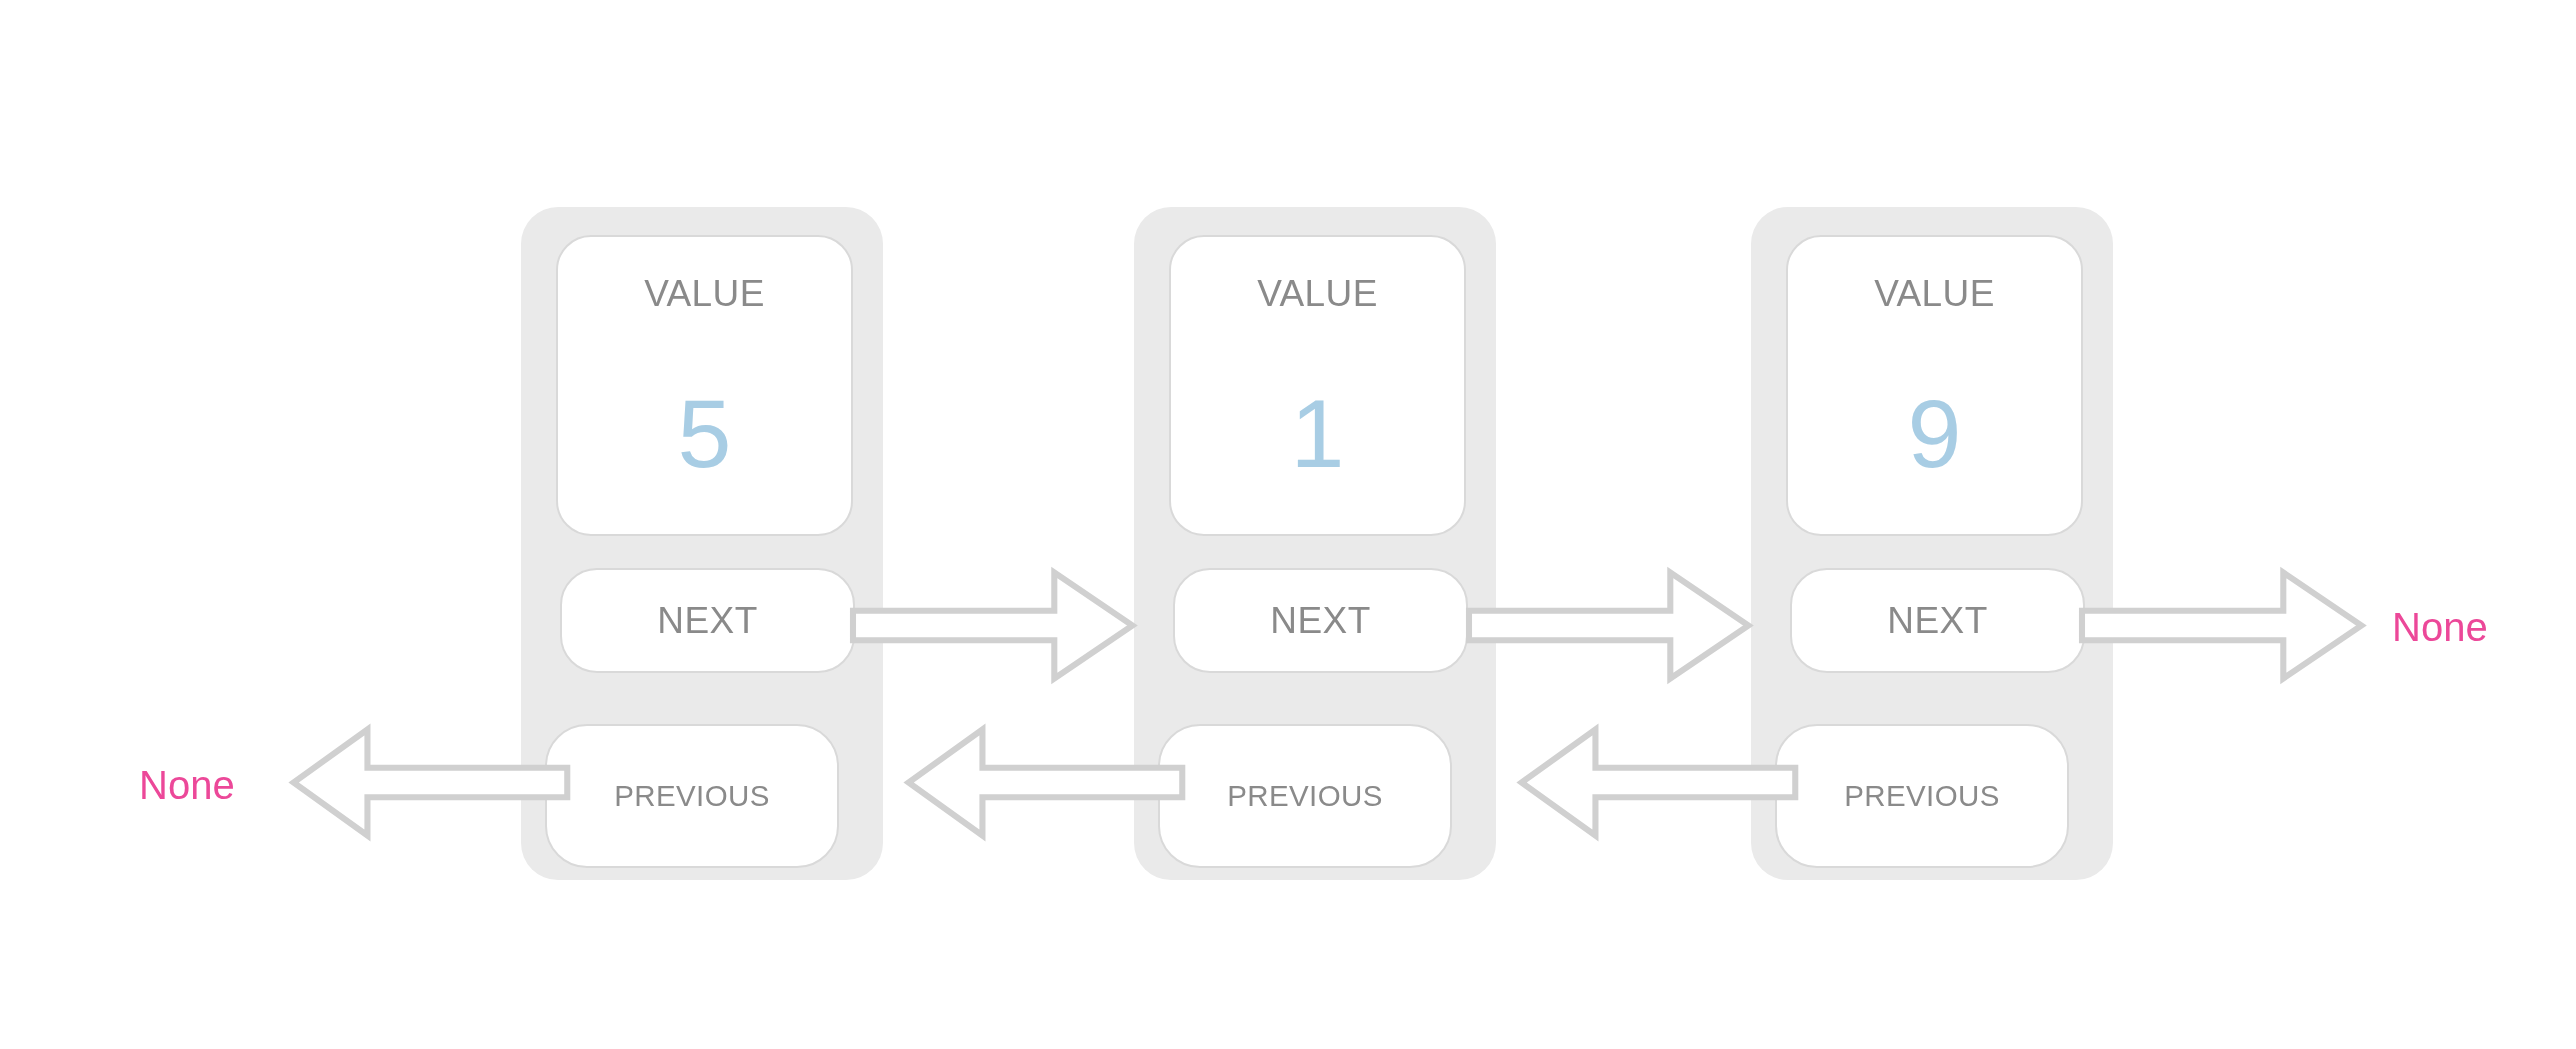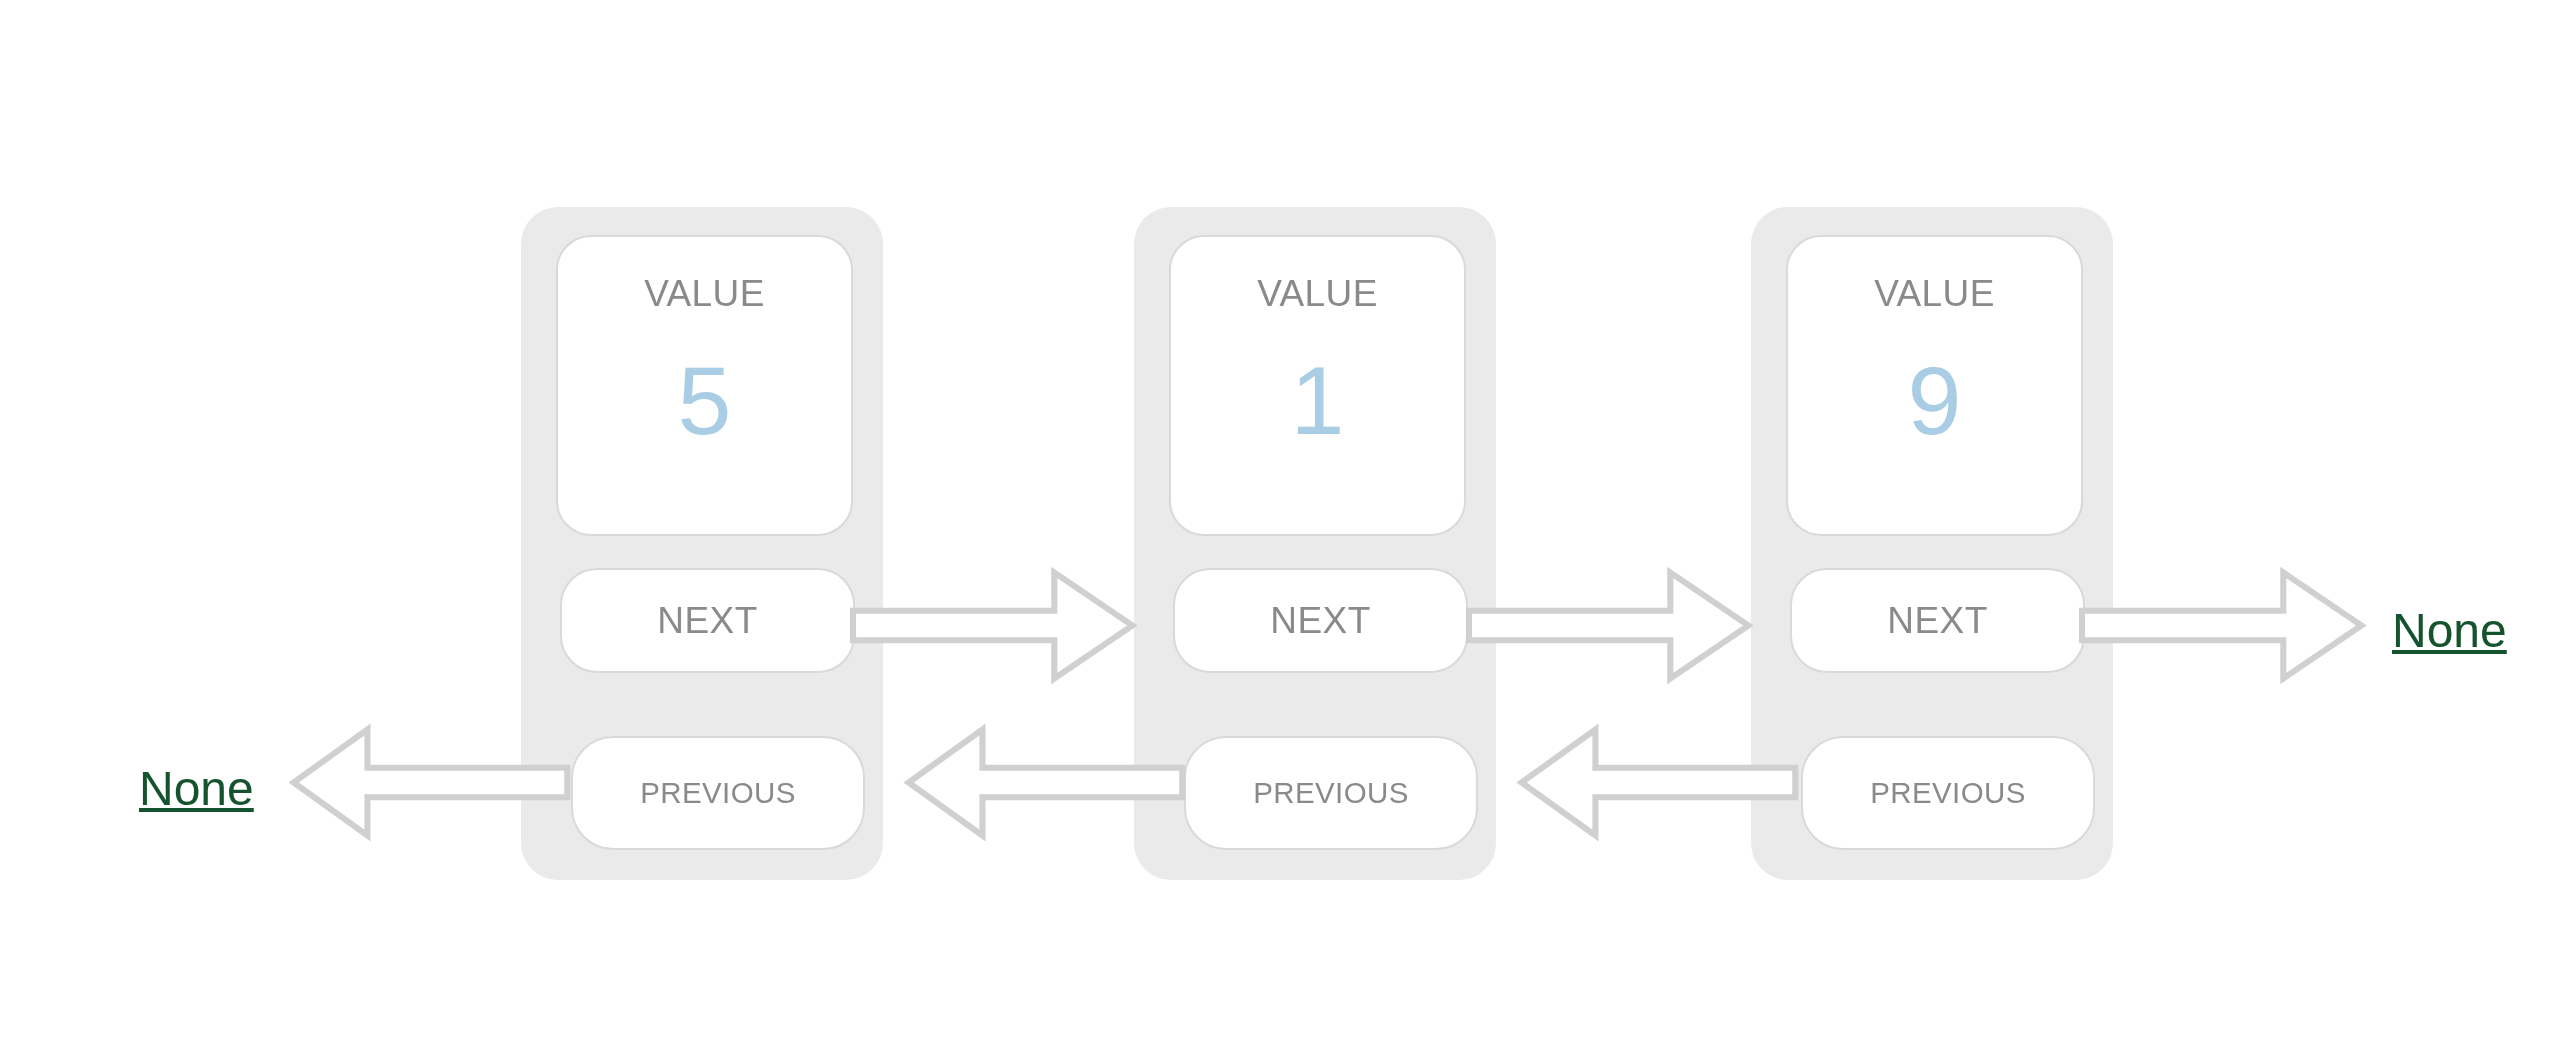--- a/index.html
+++ b/index.html
@@ -36,44 +36,44 @@
   .field {
     position: absolute;
     background: #ffffff;
     border: 2.6px solid #d9d9d9;
     border-radius: 29.5px;
     box-sizing: border-box;
     display: flex;
     flex-direction: column;
     align-items: center;
     justify-content: center;
+    gap: 33px;
   }
   .field.value-box {
     left: 35px;
     top: 28px;
     width: 297px;
     height: 301px;
     border-radius: 35px;
     justify-content: flex-start;
     padding-top: 38px;
   }
   .field.next-box {
     left: 39px;
     top: 361px;
     width: 295px;
     height: 105px;
     border-radius: 37px;
   }
   .field.prev-box {
-    left: 50px;
+    left: 24px;
     top: 517px;
     width: 294px;
-    height: 114px;
+    height: 144px;
     border-radius: 42px;
-    margin-top: 12px;
   }
 
   .field-label {
     color: #8a8a8a;
     font-size: 37px;
     letter-spacing: 0.4px;
     line-height: 1;
     white-space: nowrap;
   }
   .field-label.small {
@@ -103,25 +103,24 @@
 
   
   .arrow.prev-arrow { top: 726px; }
   .arrow.prev-arrow.p0 { left: 291px; }
   .arrow.prev-arrow.p1 { left: 906px; }
   .arrow.prev-arrow.p2 { left: 1519px; }
 
   
   .none-label {
     position: absolute;
-    color: #14532d;
-    font-size: 48px;
+    color: #ec4899;
+    font-size: 40px;
     line-height: 1;
     white-space: nowrap;
-    text-decoration: underline;
   }
   .none-label.tail-none { left: 139px; top: 765px; }
   .none-label.head-none { left: 2392px; top: 607px; }
 </style>
 </head>
 <body>
 
 <div id="canvas">
 
   <div class="none-label tail-none">None</div>

